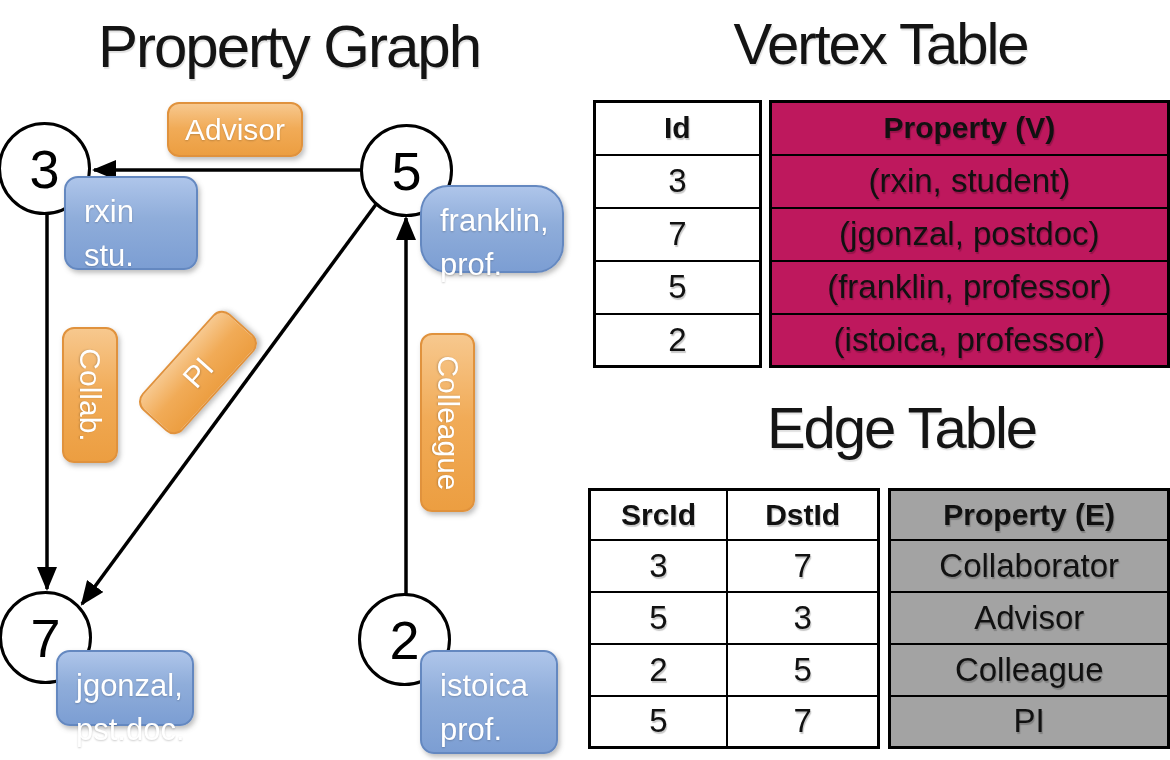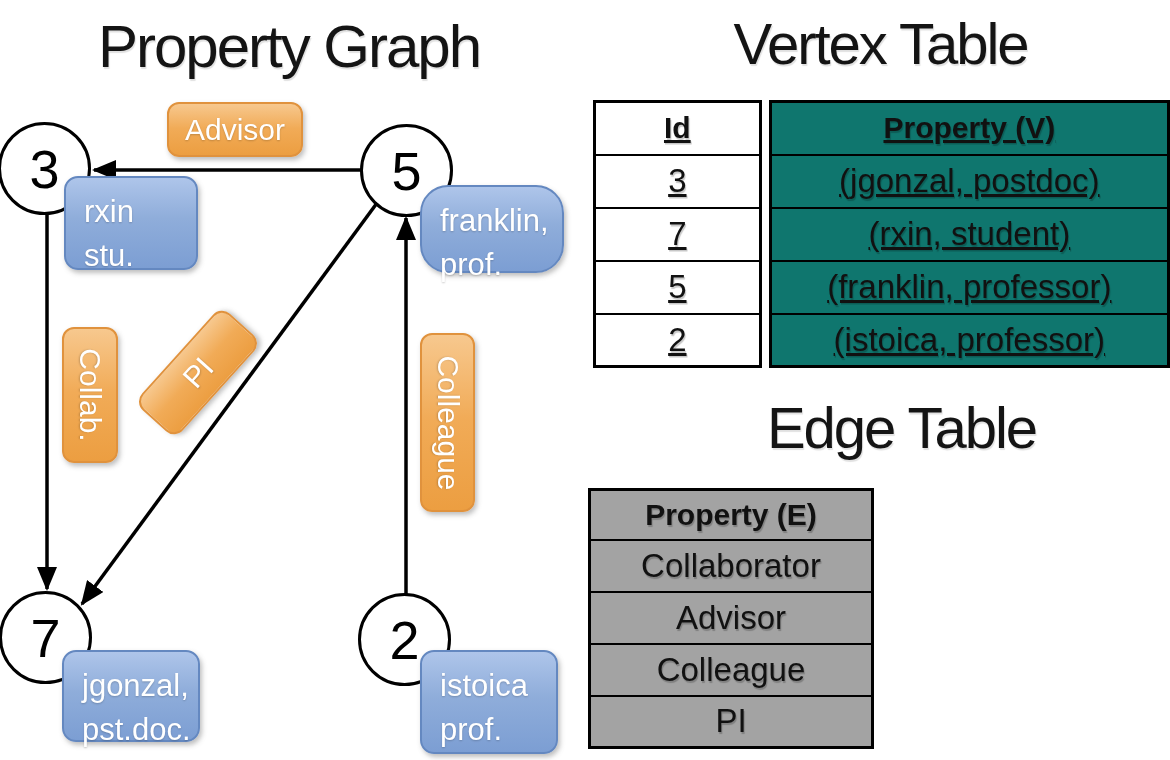--- a/index.html
+++ b/index.html
@@ -29,56 +29,56 @@
 
   
   .nlabel{position:absolute;z-index:3;box-sizing:border-box;
       border:2px solid #6488c0;border-radius:14px;
       background:linear-gradient(180deg,#aec5ea 0%,#8fadda 45%,#7c9ed3 100%);
       color:#fff;font-size:31px;line-height:44px;padding:12px 0 0 18px;
       box-shadow:2px 3px 5px rgba(110,110,110,0.45);
       text-shadow:0 1px 2px rgba(0,0,0,0.2);}
   .pos-rxin{left:64px;top:176px;width:134px;height:94px;}
   .pos-franklin{left:420px;top:185px;width:144px;height:88px;border-radius:28px;}
-  .pos-jgonzal{left:62px;top:650px;width:138px;height:92px;}
+  .pos-jgonzal{left:56px;top:650px;width:138px;height:76px;}
   .pos-istoica{left:420px;top:650px;width:138px;height:104px;}
 
   
   .elabel{position:absolute;z-index:3;box-sizing:border-box;
       border:2px solid #e0923d;border-radius:12px;
       background:linear-gradient(180deg,#f7c88e 0%,#f1ab57 48%,#ec9e41 100%);
       color:#fff;display:flex;align-items:center;justify-content:center;
       font-size:30px;box-shadow:2px 3px 5px rgba(110,110,110,0.45);
       text-shadow:0 1px 2px rgba(0,0,0,0.2);}
   .pos-advisor{left:167px;top:102px;width:136px;height:55px;}
   .pos-collab{left:62px;top:327px;width:56px;height:136px;}
   .pos-pi{left:133px;top:345px;width:130px;height:55px;transform:rotate(-48deg);}
   .pos-colleague{left:420px;top:333px;width:55px;height:179px;}
   .elabel.vertical span{transform:rotate(90deg);white-space:nowrap;}
 
   
   .tbl-wrap{position:absolute;display:flex;}
-  .vtable{left:593px;top:100px;gap:7px;text-decoration:underline;}
+  .vtable{left:593px;top:100px;gap:7px;}
   .etable{left:588px;top:488px;gap:8px;}
   table{border-collapse:collapse;table-layout:fixed;}
   .subtable{border:3px solid #000;}
   .subtable th,.subtable td{border:2px solid #000;text-align:center;
       vertical-align:middle;padding:0;
       text-shadow:1px 1.5px 1px rgba(0,0,0,0.22);}
   .subtable th{font-size:30px;font-weight:bold;}
   .subtable td{font-size:33px;font-weight:400;}
   .vtable tr{height:53px;}
   .etable tr{height:52px;}
   .etable tr.hdr{height:50px;}
   .col-id{width:165px;}
   .col-propv{width:401px;}
   .col-src{width:137px;}
   .col-dst{width:152px;}
   .col-prope{width:280px;}
-  .fill-v th,.fill-v td{background:#0f766e;}
+  .fill-v th,.fill-v td{background:#be185d;}
   .fill-e th,.fill-e td{background:#a3a3a3;}
 </style>
 </head>
 <body>
 
 <div class="stage">
 
   <div class="slide-title title-pg">Property Graph</div>
   <div class="slide-title title-vt">Vertex Table</div>
   <div class="slide-title title-et">Edge Table</div>
@@ -157,36 +157,60 @@
             <td>2</td>
           </tr>
     </tbody>
       </table>
     <table class="subtable fill-v">
       <tbody>
           <tr>
             <th class="col-propv">Property (V)</th>
           </tr>
       <tr>
+            <td>(rxin, student)</td>
+          </tr>
+      <tr>
             <td>(jgonzal, postdoc)</td>
           </tr>
       <tr>
-            <td>(rxin, student)</td>
-          </tr>
-      <tr>
             <td>(franklin, professor)</td>
           </tr>
       <tr>
             <td>(istoica, professor)</td>
           </tr>
     </tbody>
       </table>
   </div>
 
   <div class="tbl-wrap etable">
+    <table class="subtable">
+      <tbody>
+          <tr class="hdr">
+        <th class="col-src">SrcId</th>
+        <th class="col-dst">DstId</th>
+      </tr>
+      <tr>
+        <td>3</td>
+        <td>7</td>
+      </tr>
+      <tr>
+        <td>5</td>
+        <td>3</td>
+      </tr>
+      <tr>
+        <td>2</td>
+        <td>5</td>
+      </tr>
+      <tr>
+        <td>5</td>
+        <td>7</td>
+      </tr>
+    </tbody>
+      </table>
     <table class="subtable fill-e">
       <tbody>
           <tr class="hdr">
             <th class="col-prope">Property (E)</th>
           </tr>
       <tr>
             <td>Collaborator</td>
           </tr>
       <tr>
             <td>Advisor</td>

